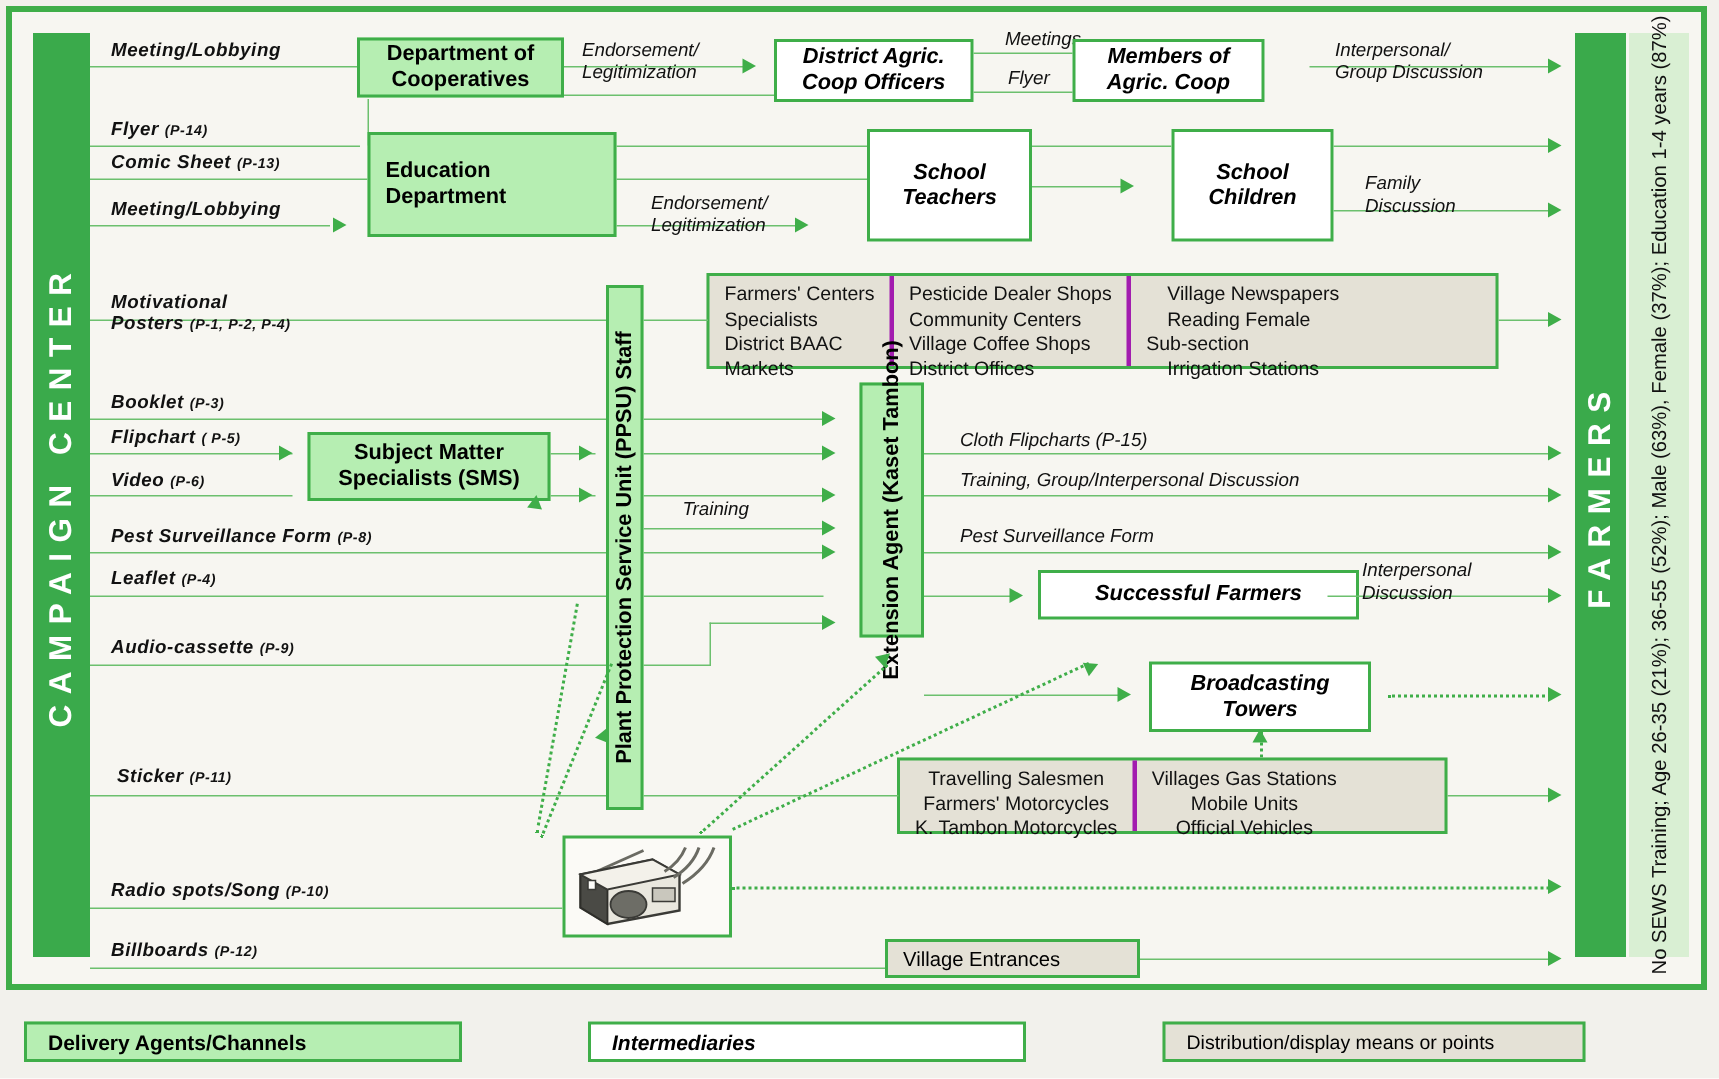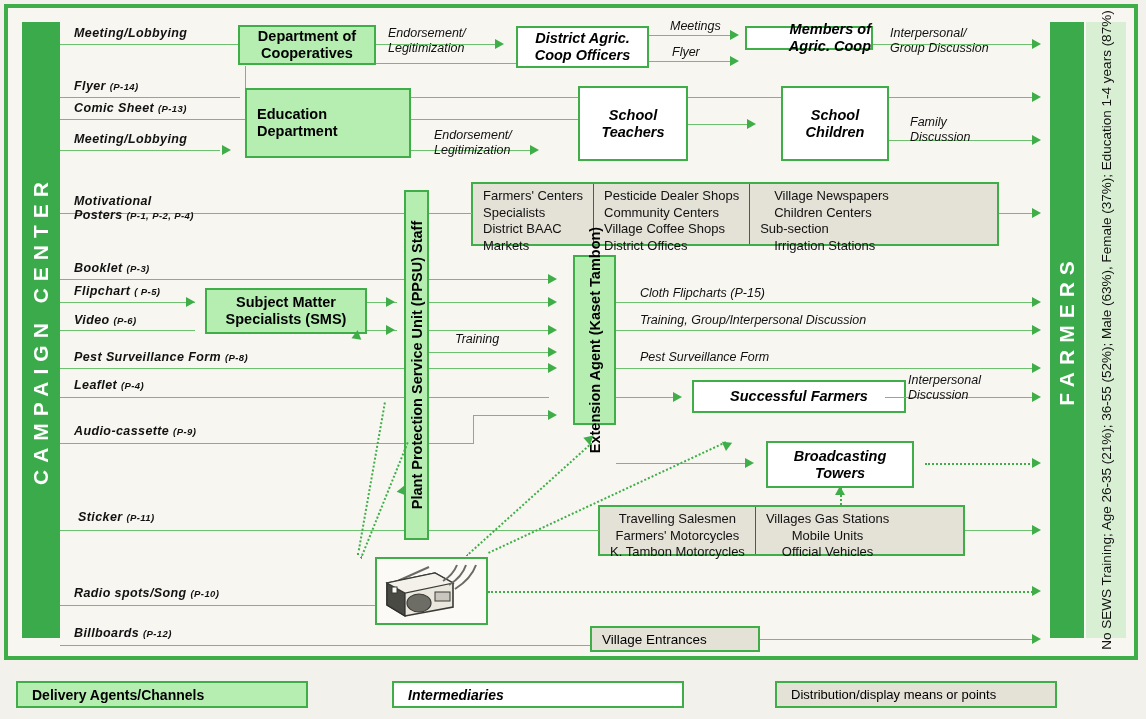--- a/index.html
+++ b/index.html
@@ -53,21 +53,21 @@
   
   .chan{position:absolute;font-style:italic;font-weight:bold;font-size:12.5px;color:#111;white-space:nowrap;letter-spacing:.4px;}
   .chan .code{font-size:9.5px;font-weight:bold;font-style:italic;}
 
   
   .flab{position:absolute;font-style:italic;font-size:12.5px;color:#111;white-space:nowrap;line-height:15px;}
 
   
   .multicol{position:absolute;box-sizing:border-box;border:2px solid #3fae49;background:#e4e1d6;display:flex;}
   .multicol .col{padding:4px 10px 4px 10px;font-size:13px;line-height:16.5px;color:#111;white-space:nowrap;}
-  .multicol .col + .col{border-left:1px solid #a21caf;}
+  .multicol .col + .col{border-left:3px solid #a21caf;}
   .multicol .col .ind{padding-left:14px;}
 
   
   .legend-box{position:absolute;box-sizing:border-box;border:2px solid #3fae49;display:flex;align-items:center;padding-left:14px;}
   .legend-box span{font-size:14px;color:#000;}
 
   
   #radio-box{position:absolute;left:375px;top:557px;width:113px;height:68px;border:2px solid #3fae49;background:#fbfaf6;box-sizing:border-box;}
 </style>
 </head>
@@ -165,21 +165,21 @@
     <span>District Agric. Coop Officers</span>
   </div>
 
   <div class="hl" style="left:649px;top:35px;width:82px;"></div>
   <div class="arrow" style="left:730px;top:30px;"></div>
   <div class="flab" style="left:670px;top:19px;">Meetings</div>
   <div class="hl" style="left:649px;top:61px;width:82px;"></div>
   <div class="arrow" style="left:730px;top:56px;"></div>
   <div class="flab" style="left:672px;top:45px;">Flyer</div>
 
-  <div class="box inter" style="left:745px;top:26px;width:128px;height:24px;text-align:right;">
+  <div class="box inter" style="left:715px;top:26px;width:128px;height:42px;">
     <span>Members of Agric. Coop</span>
   </div>
 
   <div class="hl" style="left:873px;top:44px;width:160px;"></div>
   <div class="arrow" style="left:1032px;top:39px;"></div>
   <div class="flab" style="left:890px;top:26px;">Interpersonal/<br>Group Discussion</div>
 
   <div class="box agent left" style="left:245px;top:88px;width:166px;height:70px;">
     <span>Education Department</span>
   </div>
@@ -221,21 +221,21 @@
       <div>Markets</div>
     </div>
     <div class="col">
       <div>Pesticide Dealer Shops</div>
       <div>Community Centers</div>
       <div>Village Coffee Shops</div>
       <div>District Offices</div>
     </div>
     <div class="col">
       <div class="ind">Village Newspapers</div>
-      <div class="ind">Children Centers</div>
+      <div class="ind">Reading Female</div>
       <div>Sub-section</div>
       <div class="ind">Irrigation Stations</div>
     </div>
   </div>
   <div class="hl" style="left:429px;top:213px;width:43px;"></div>
   <div class="hl" style="left:999px;top:213px;width:34px;"></div>
   <div class="arrow" style="left:1032px;top:208px;"></div>
 
   <div class="box agent" style="left:205px;top:288px;width:162px;height:46px;">
     <span>Subject Matter Specialists (SMS)</span>

